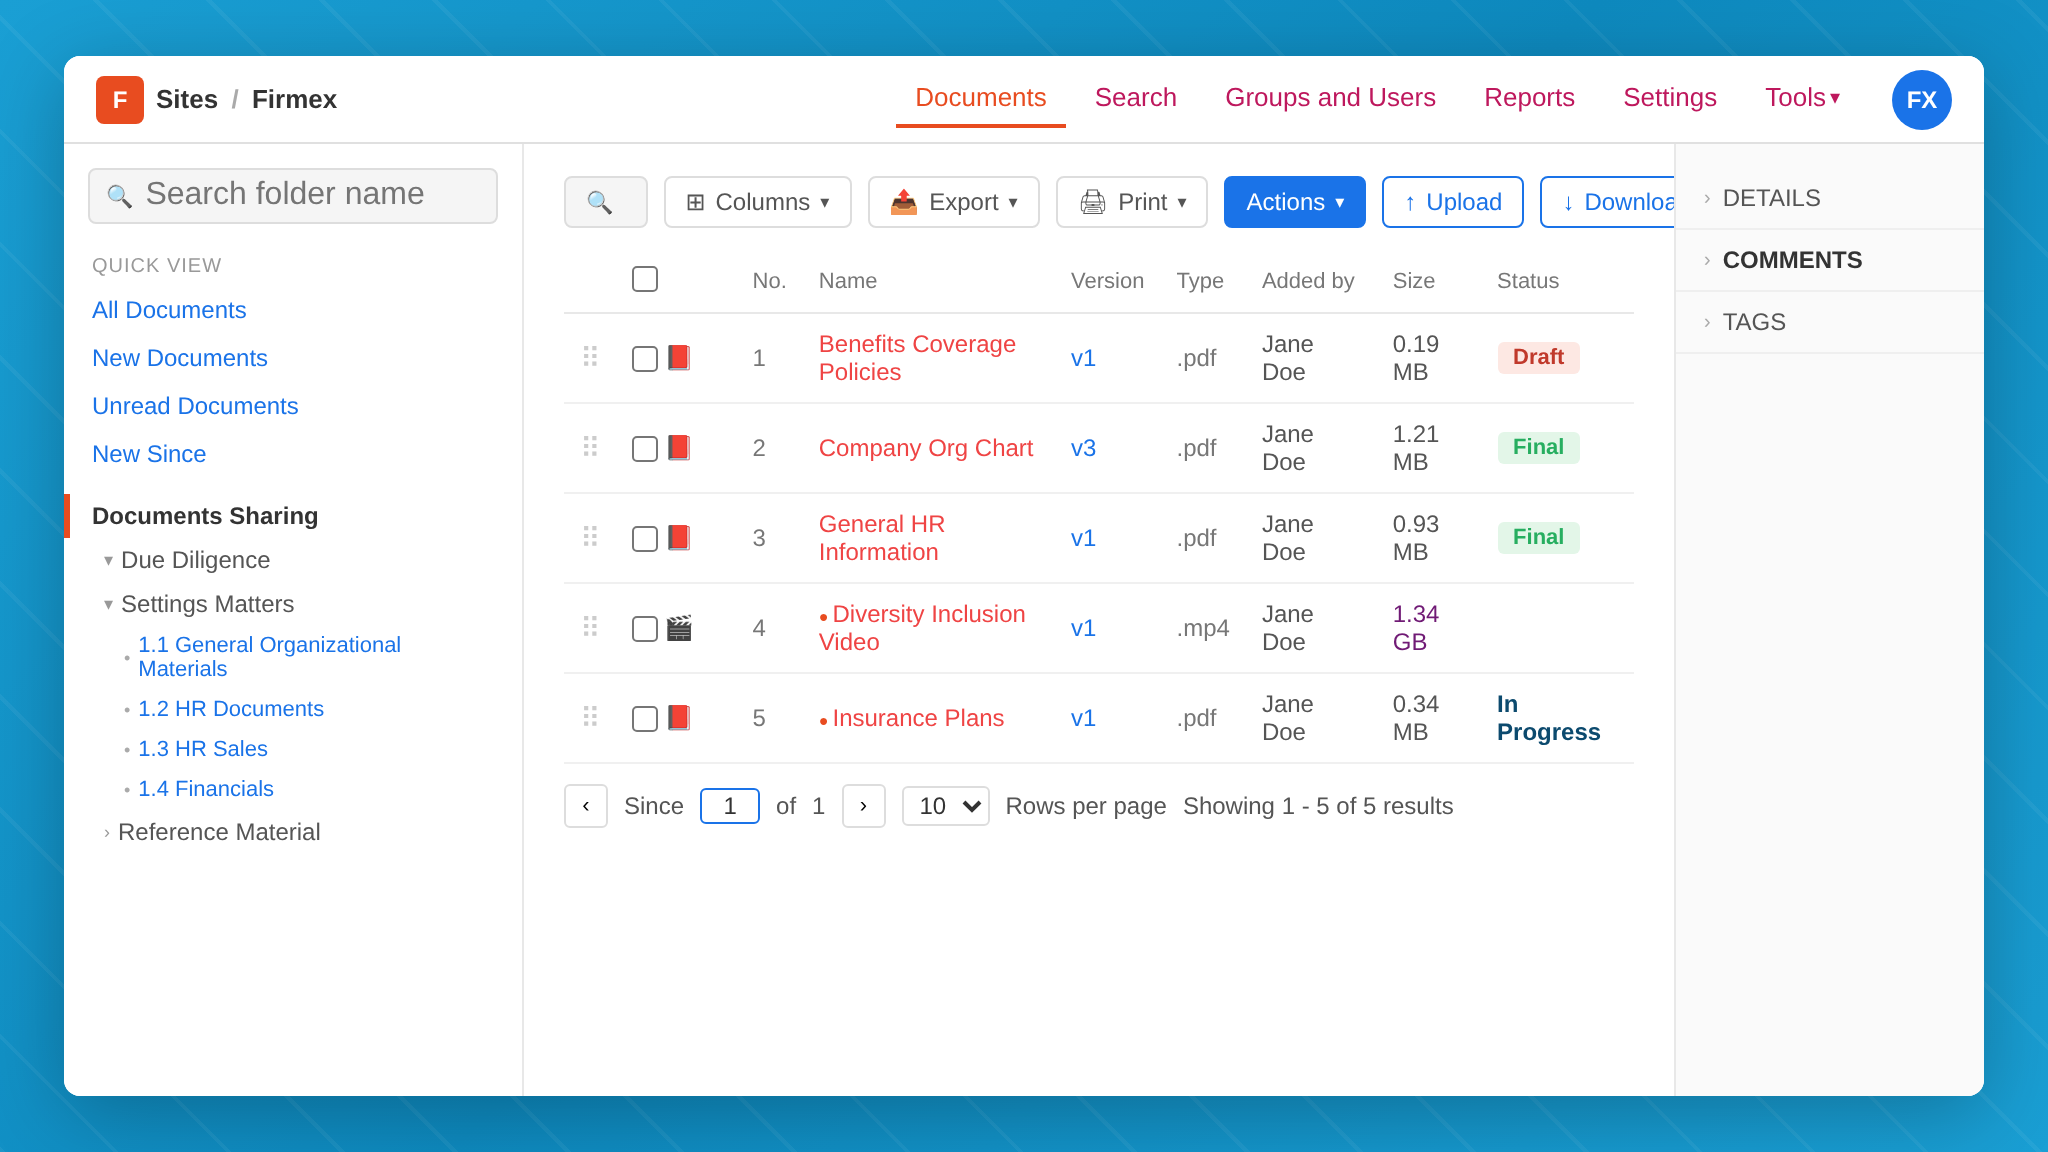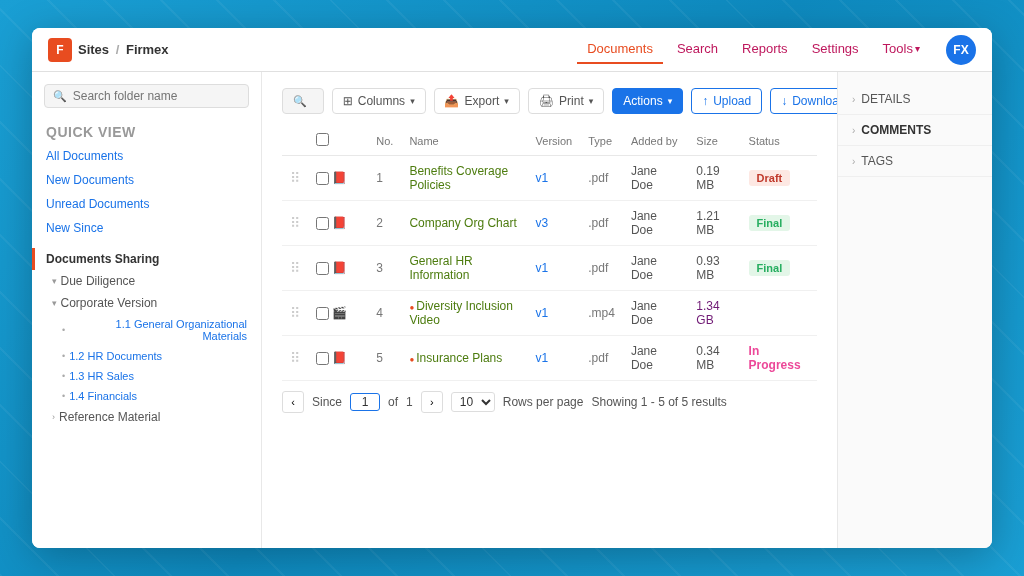--- a/index.html
+++ b/index.html
@@ -137,47 +137,46 @@
       padding: 4px 8px;
       gap: 6px;
     }
     .sidebar-search-icon {
       color: #999;
       font-size: 11px;
     }
     .sidebar-search input {
       border: none;
       background: transparent;
-      font-size: 12px;
+      font-size: 16px;
       outline: none;
       color: #555;
       width: 100%;
     }
     .sidebar-section-label {
-      font-size: 14px;
-      font-weight: 700;
+      font-size: 10px;
+      font-weight: 400;
       color: #999;
       padding: 4px 14px;
       letter-spacing: 0.5px;
     }
     .sidebar-item {
       padding: 5px 14px;
       font-size: 12px;
       color: #1a73e8;
       cursor: pointer;
     }
     .sidebar-tree-item {
       padding: 4px 14px 4px 22px;
       font-size: 12px;
       color: #555;
       cursor: pointer;
       display: flex;
       align-items: center;
       gap: 4px;
-      text-align: right;
     }
     .sidebar-tree-item.sub { padding-left: 30px; color: #1a73e8; font-size: 11px; }
     .sidebar-tree-item .arrow { font-size: 9px; color: #999; }
     .sidebar-tree-item.bold-item { font-weight: 600; color: #333; }
     
     .content-area {
       flex: 1;
       display: flex;
       flex-direction: column;
       overflow: hidden;
@@ -249,34 +248,34 @@
       font-size: 11px;
       border-bottom: 1px solid #e8e8e8;
       white-space: nowrap;
     }
     .doc-table td {
       padding: 8px 8px;
       border-bottom: 1px solid #f0f0f0;
       vertical-align: middle;
     }
     .doc-link {
-      color: #4d7c0f;
+      color: #ef4444;
       text-decoration: none;
       font-weight: 500;
     }
     .badge {
       display: inline-block;
       padding: 2px 8px;
       border-radius: 3px;
       font-size: 11px;
       font-weight: 700;
     }
     .badge-draft { background: #fde8e3; color: #c0392b; }
     .badge-final { background: #e3f6e8; color: #27ae60; }
-    .badge-inprogress { color: #ec4899; font-weight: 600; }
+    .badge-inprogress { color: #0c4a6e; font-weight: 600; }
     .version-badge {
       color: #1a73e8;
       font-weight: 500;
     }
     .dot-orange { color: #e84c20; font-size: 8px; margin-right: 2px; }
     
     .pagination {
       display: flex;
       align-items: center;
       gap: 8px;
@@ -349,20 +348,21 @@
       <div class="nav-logo">F</div>
       <span class="nav-breadcrumb">
         <span>Sites</span>
         <span style="color:#aaa;margin:0 3px;">/</span>
         <span>Firmex</span>
       </span>
     </div>
     <div class="nav-links">
       <a class="nav-link active">Documents</a>
       <a class="nav-link">Search</a>
+      <a class="nav-link">Groups and Users</a>
       <a class="nav-link">Reports</a>
       <a class="nav-link">Settings</a>
       <a class="nav-link" style="display:flex;align-items:center;gap:2px;">
           <span>Tools</span>
           <span style="font-size:10px;">▾</span>
         </a>
     </div>
     <div class="nav-avatar">FX</div>
   </div>
 
@@ -380,21 +380,21 @@
       <div class="sidebar-item">New Since</div>
 
       <div style="height:8px;"></div>
       <div class="sidebar-tree-item bold-item active-section" style="border-left:3px solid #e84c20;padding-left:11px;font-weight:600;color:#333;">Documents Sharing</div>
       <div class="sidebar-tree-item" style="padding-left:20px;">
         <span class="arrow">▾</span>
         <span>Due Diligence</span>
       </div>
       <div class="sidebar-tree-item" style="padding-left:20px;">
         <span class="arrow">▾</span>
-        <span>Corporate Version</span>
+        <span>Settings Matters</span>
       </div>
       <div class="sidebar-tree-item sub">
         <span style="color:#aaa;font-size:9px;">•</span>
         <span>1.1 General Organizational Materials</span>
       </div>
       <div class="sidebar-tree-item sub">
         <span style="color:#aaa;font-size:9px;">•</span>
         <span>1.2 HR Documents</span>
       </div>
       <div class="sidebar-tree-item sub">

